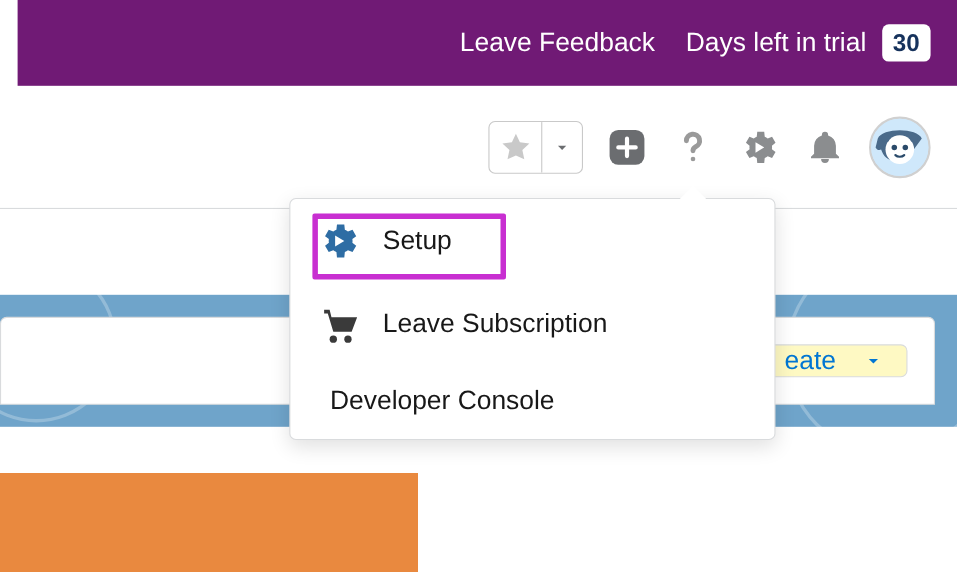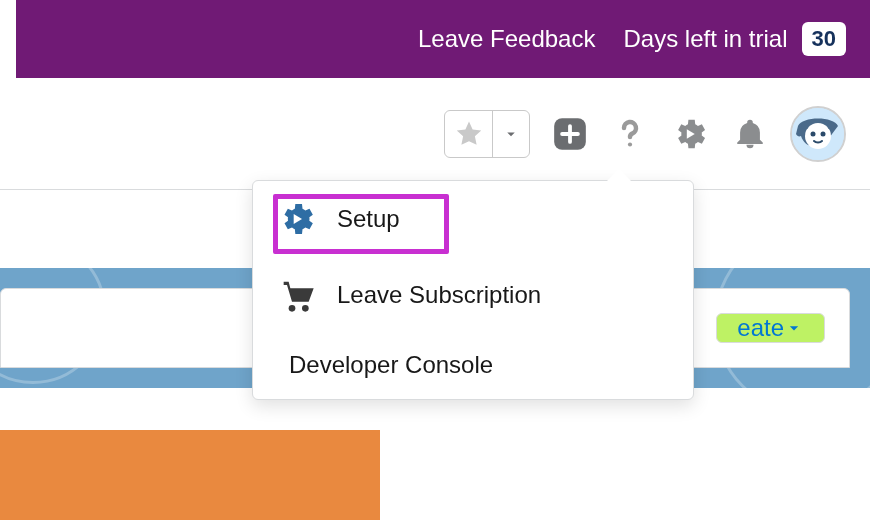--- a/index.html
+++ b/index.html
@@ -118,43 +118,43 @@
     border: 1px solid #d9dbdd;
     border-radius: 6px 6px 0 0;
     display: flex;
     justify-content: flex-end;
     align-items: center;
     padding-right: 24px;
   }
   .create-btn {
     border: 1px solid #d9dbdd;
     border-radius: 6px;
-    background: #bef264;
+    background: #fef9c3;
     color: #0176d3;
     font-size: 24px;
     font-weight: 500;
     padding: 0 20px;
     display: flex;
     align-items: center;
-    gap: 0;
+    gap: 24px;
     cursor: pointer;
   }
   .orange-shape {
     position: absolute;
     left: 0;
     bottom: 0;
     width: 380px;
     height: 90px;
     background: #e9893f;
   }
   
   .dropdown {
     position: absolute;
     top: 180px;
-    left: 252px;
+    left: 263px;
     width: 442px;
     background: #fff;
     border: 1px solid #d9dbdd;
     border-radius: 6px;
     box-shadow: 0 6px 18px rgba(0,0,0,0.12);
     z-index: 50;
   }
   .dropdown::before {
     content: "";
     position: absolute;

